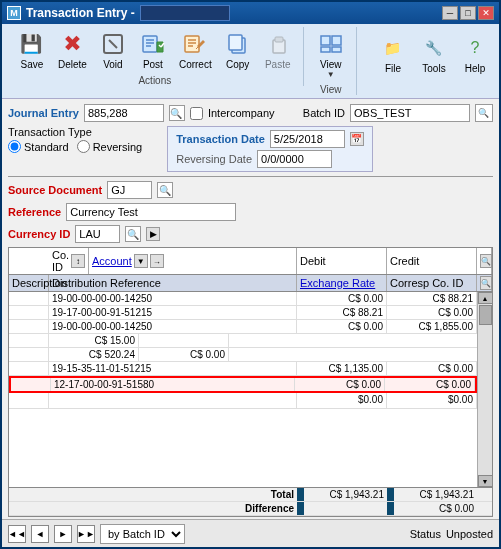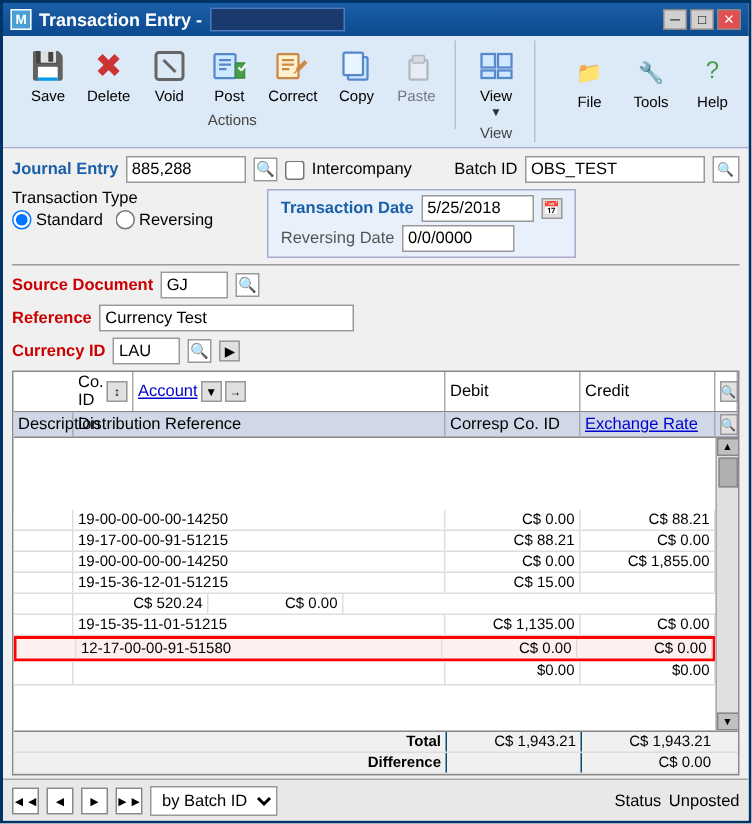--- a/index.html
+++ b/index.html
@@ -262,21 +262,21 @@
     .gf-label {
       flex: 1;
       padding: 1px 3px;
       text-align: right;
       font-weight: bold;
     }
     .gf-val {
       width: 90px;
       padding: 1px 3px;
       text-align: right;
-      border-left: 1px solid #0c4a6e;
+      border-left: 7px solid #0c4a6e;
     }
     
     
     .bottom-bar {
       display: flex;
       align-items: center;
       padding: 3px 6px;
       background: #e8e8e8;
       border-top: 1px solid #aaa;
       gap: 5px;
@@ -522,21 +522,21 @@
       <input class="form-input form-input-wide" type="text" value="885,288" style="">
       <div class="search-icon-btn">🔍</div>
       <input type="checkbox" style="">
       <span class="form-label-black">Intercompany</span>
       <span style="flex:1;"></span>
       <span class="form-label-black">Batch ID</span>
       <input class="form-input form-input-medium" type="text" value="OBS_TEST" style="">
       <div class="search-right-btn">🔍</div>
     </div>
 
-    <div style="display:flex; align-items:flex-start; padding: 2px 6px; gap: 16px;">
+    <div style="display:flex; align-items:flex-start; padding: 2px 6px; gap: 5px;">
       <div>
         <span class="form-label-black">Transaction Type</span>
         <div class="radio-group" style="margin-top:2px;">
           <div class="radio-item">
             <input type="radio" name="txtype" checked="" style="">
             <span>Standard</span>
           </div>
           <div class="radio-item">
             <input type="radio" name="txtype" style="">
             <span>Reversing</span>
@@ -604,53 +604,52 @@
       </div>
 
       <div class="grid-header-row2" style="background:#d0d8e8; border-bottom:1px solid #888;">
         <div class="gh-cell col-coid" style="border-right:1px solid #aaa;">
           <span>Description</span>
         </div>
         <div class="gh-cell col-account" style="flex:1;text-align:right;">
           <span>Distribution Reference</span>
         </div>
         <div class="gh-cell" style="width:90px;">
+          <span class="exchange-rate-link">Exchange Rate</span>
+        </div>
+        <div class="gh-cell" style="width:90px;">
           <span>Corresp Co. ID</span>
-        </div>
-        <div class="gh-cell" style="width:90px;">
-          <span class="exchange-rate-link">Exchange Rate</span>
         </div>
         <div class="gh-cell col-scroll">
           <div class="small-icon-btn">🔍</div>
         </div>
       </div>
 
       <div style="flex:1; overflow:hidden; display:flex;">
-        <div style="flex:1; overflow:hidden;margin-top:48px;">
+        <div style="flex:1; overflow:hidden;">
           <div class="grid-row normal">
             <div class="gc col-coid"></div>
             <div class="gc col-account">19-00-00-00-00-14250</div>
             <div class="gc col-debit gc-right">C$ 0.00</div>
             <div class="gc col-credit gc-right">C$ 88.21</div>
           </div>
           <div class="grid-row normal">
             <div class="gc col-coid"></div>
             <div class="gc col-account">19-17-00-00-91-51215</div>
             <div class="gc col-debit gc-right">C$ 88.21</div>
             <div class="gc col-credit gc-right">C$ 0.00</div>
           </div>
           <div class="grid-row normal">
             <div class="gc col-coid"></div>
             <div class="gc col-account">19-00-00-00-00-14250</div>
             <div class="gc col-debit gc-right">C$ 0.00</div>
             <div class="gc col-credit gc-right">C$ 1,855.00</div>
           </div>
           <div class="grid-row normal">
             <div class="gc col-coid"></div>
-            <div class="gc col-account">19-15-36-12-01-51215</div>
             <div class="gc col-debit gc-right">C$ 15.00</div>
             <div class="gc col-credit gc-right"></div>
           </div>
           <div class="grid-row normal">
             <div class="gc col-coid"></div>
             <div class="gc col-debit gc-right">C$ 520.24</div>
             <div class="gc col-credit gc-right">C$ 0.00</div>
           </div>
           <div class="grid-row normal">
             <div class="gc col-coid"></div>

